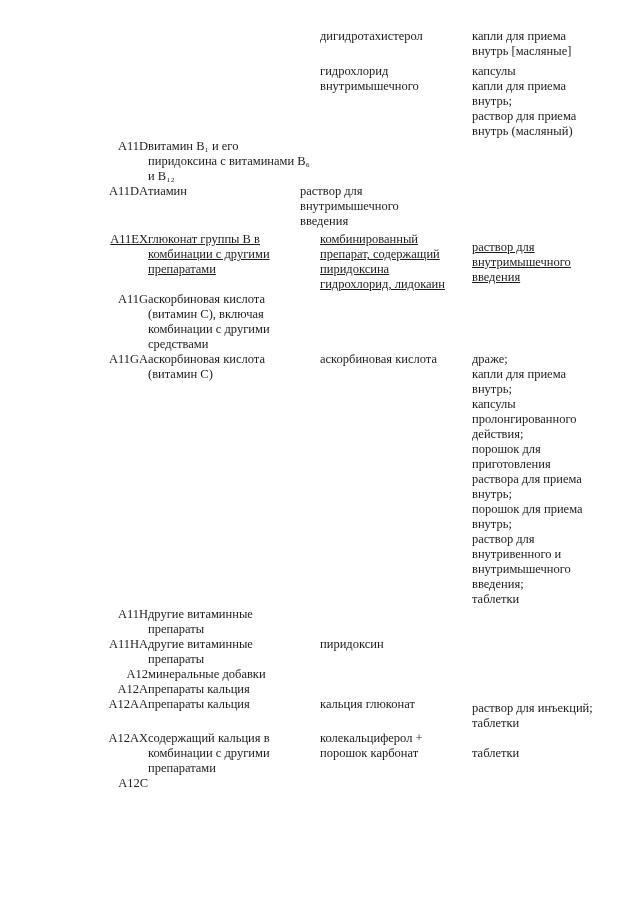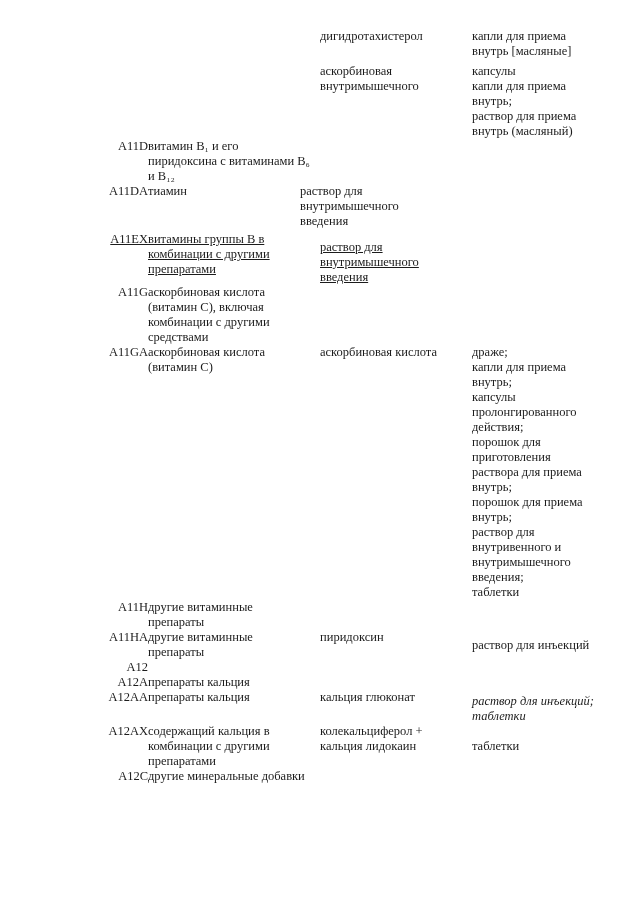--- a/index.html
+++ b/index.html
@@ -36,21 +36,21 @@
   .cell {
     white-space: pre-line;
     flex-shrink: 0;
   }
   .cell.code      { width: 62px; text-align: right;  }
   .cell.name      { width: 172px; }
   .cell.substance { width: 152px; }
   .cell.form      { width: 135px; }
   .mt5  { margin-top: 5px; }
   .mt3  { margin-top: 3px; text-decoration: underline; }
-  .pad4  { padding-top: 4px; font-style: italic; }
+  .pad4  { padding-top: 4px; }
   .pad8  { padding-top: 8px; }
   .pad15 { padding-top: 15px; }
 </style>
 </head>
 <body>
 
 <div class="page">
 
 
   <div class="atc-table">
@@ -59,21 +59,21 @@
       <div class="cell code"></div>
       <div class="cell name"></div>
       <div class="cell substance">дигидротахистерол</div>
       <div class="cell form">капли для приема
 внутрь [масляные]</div>
     </div>
 
     <div class="row mt5">
       <div class="cell code"></div>
       <div class="cell name"></div>
-      <div class="cell substance">аскорбиновая</div>
+      <div class="cell substance">гидрохлорид</div>
       <div class="cell form">капсулы</div>
     </div>
 
     <div class="row">
       <div class="cell code"></div>
       <div class="cell name"></div>
       <div class="cell substance">внутримышечного</div>
       <div class="cell form">капли для приема
 внутрь;
 раствор для приема
@@ -92,23 +92,27 @@
     <div class="row">
       <div class="cell code">A11DA</div>
       <div class="cell substance">тиамин</div>
       <div class="cell form">раствор для
 внутримышечного
 введения</div>
     </div>
 
     <div class="row mt3">
       <div class="cell code">A11EX</div>
-      <div class="cell name">витамины группы B в
+      <div class="cell name">глюконат группы B в
 комбинации с другими
 препаратами</div>
+      <div class="cell substance">комбинированный
+препарат, содержащий
+пиридоксина
+гидрохлорид, лидокаин</div>
       <div class="cell form pad8">раствор для
 внутримышечного
 введения</div>
     </div>
 
     <div class="row">
       <div class="cell code">A11G</div>
       <div class="cell name">аскорбиновая кислота
 (витамин С), включая
 комбинации с другими
@@ -147,25 +151,25 @@
 препараты</div>
       <div class="cell substance"></div>
       <div class="cell form"></div>
     </div>
 
     <div class="row">
       <div class="cell code">A11HA</div>
       <div class="cell name">другие витаминные
 препараты</div>
       <div class="cell substance">пиридоксин</div>
-      <div class="cell form pad8">раствор для инъекций</div>
     </div>
 
     <div class="row">
       <div class="cell code">A12</div>
+      <div class="cell name">минеральные добавки</div>
       <div class="cell substance"></div>
       <div class="cell form"></div>
     </div>
 
     <div class="row">
       <div class="cell code">A12A</div>
       <div class="cell name">препараты кальция</div>
       <div class="cell substance"></div>
       <div class="cell form"></div>
     </div>
@@ -177,25 +181,24 @@
       <div class="cell form pad4">раствор для инъекций;
 таблетки</div>
     </div>
 
     <div class="row">
       <div class="cell code">A12AX</div>
       <div class="cell name">содержащий кальция в
 комбинации с другими
 препаратами</div>
       <div class="cell substance">колекальциферол +
-кальция лидокаин</div>
+порошок карбонат</div>
       <div class="cell form pad15">таблетки</div>
     </div>
 
     <div class="row">
       <div class="cell code">A12C</div>
-      <div class="cell name">другие минеральные добавки</div>
       <div class="cell substance"></div>
       <div class="cell form"></div>
     </div>
 
   </div>
 </div>
 
 </body></html>

